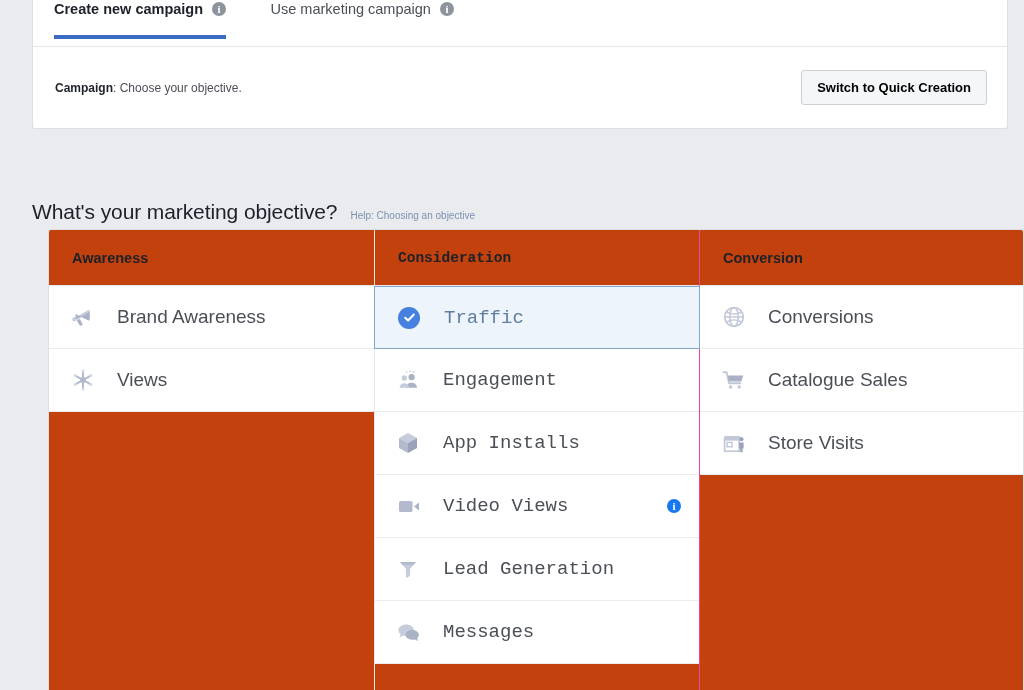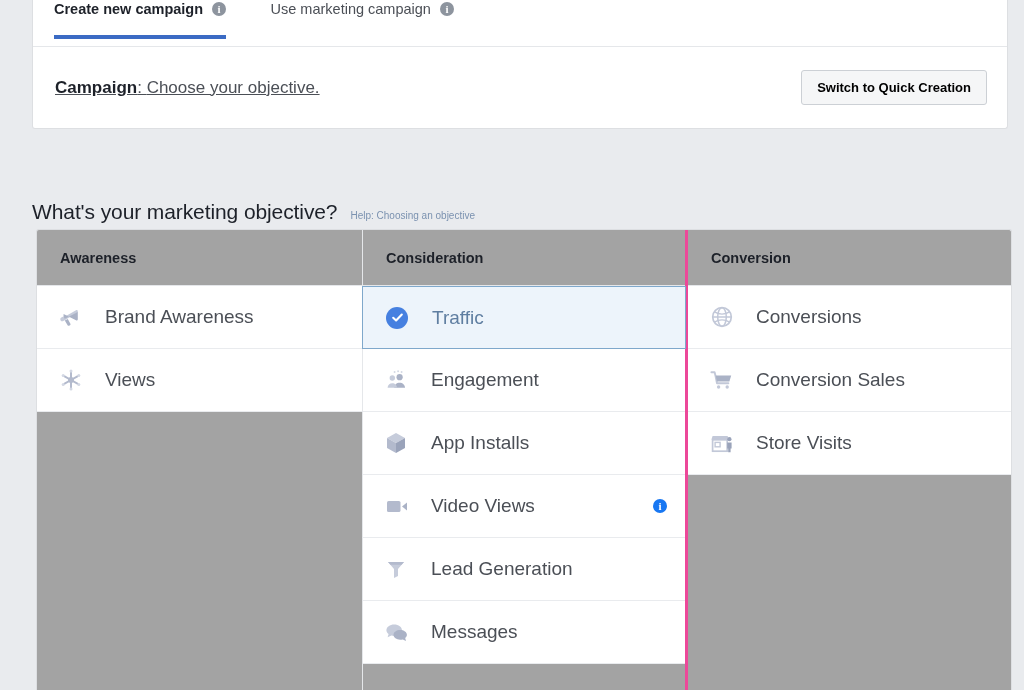--- a/index.html
+++ b/index.html
@@ -97,24 +97,23 @@
   .info-circle.blue { background: #1877f2; }
 
   .campaign-row {
     height: 81px;
     display: flex;
     align-items: center;
     padding: 0 20px 0 22px;
   }
 
   .campaign-text {
-    font-size: 17px;
+    font-size: 12px;
     color: #4b4f56;
     flex: 1 1 auto;
-    text-decoration: underline;
   }
   .campaign-text b {
     color: #1d2129;
     font-weight: bold;
   }
 
   .quick-btn {
     background: #f5f6f7;
     border: 1px solid #ccd0d5;
     border-radius: 3px;
@@ -144,38 +143,38 @@
   }
   .objective-help {
     font-size: 10px;
     color: #7b92b0;
     cursor: pointer;
   }
 
   
   .obj-card {
     position: absolute;
-    left: 36px;
+    left: 48px;
     top: 229px;
     width: 976px;
     height: 461px;
-    background: #a3a3a3;
+    background: #c2410c;
     border: 1px solid #dddfe2;
     border-bottom: none;
     border-radius: 3px 3px 0 0;
     display: flex;
     overflow: hidden;
   }
 
   .col {
     position: relative;
     flex: 0 0 auto;
   }
   .col-awareness    { width: 326px; border-right: 1px solid #e5e7ea; }
-  .col-consideration{ width: 325px; border-right: 3px solid #ec4899; }
+  .col-consideration{ width: 325px; border-right: 1px solid #ec4899; font-family: Liberation Mono, monospace; }
   .col-conversion   { width: 323px; }
 
   .col-header {
     height: 56px;
     display: flex;
     align-items: center;
     padding-left: 23px;
     font-size: 14.5px;
     font-weight: bold;
     color: #1d2129;
@@ -409,21 +408,21 @@
 
       <div class="obj-row">
         <span class="ico">
           <svg width="24" height="22" viewBox="0 0 24 22">
             <path d="M1.4 3.2 L4.6 3.2 L5.4 6.4 L7 14.2 L18.4 14.2" fill="none" stroke="#c2c8d8" stroke-width="1.9" stroke-linecap="round" stroke-linejoin="round"></path>
             <path d="M5.6 6.6 L21.2 6.6 L19.4 12.6 L6.9 12.6 Z" fill="#aab2c6"></path>
             <circle cx="8.6" cy="18" r="1.7" fill="#c2c8d8"></circle>
             <circle cx="17.2" cy="18" r="1.7" fill="#c2c8d8"></circle>
           </svg>
         </span>
-        <span class="obj-label">Conversion Sales</span>
+        <span class="obj-label">Catalogue Sales</span>
         <span class="trailing"></span>
       </div>
 
       <div class="obj-row">
         <span class="ico">
           <svg width="24" height="22" viewBox="0 0 24 22">
             <path d="M2.6 4 L17.6 4 L18.8 7.4 L1.4 7.4 Z" fill="#c2c8d8"></path>
             <rect x="2.6" y="7.8" width="14.6" height="11.4" fill="none" stroke="#c2c8d8" stroke-width="1.7"></rect>
             <rect x="5.1" y="10.4" width="5" height="4.4" fill="none" stroke="#c2c8d8" stroke-width="1.4"></rect>
             <circle cx="19.4" cy="7.2" r="2.1" fill="#9aa3ba"></circle>

